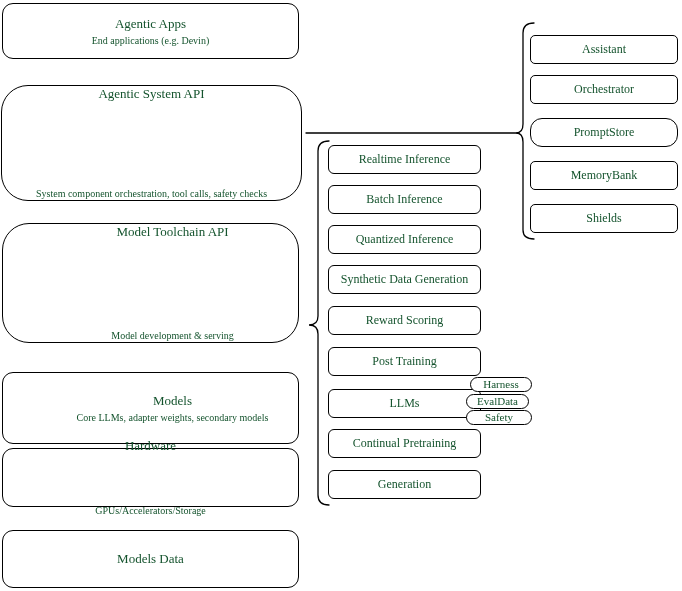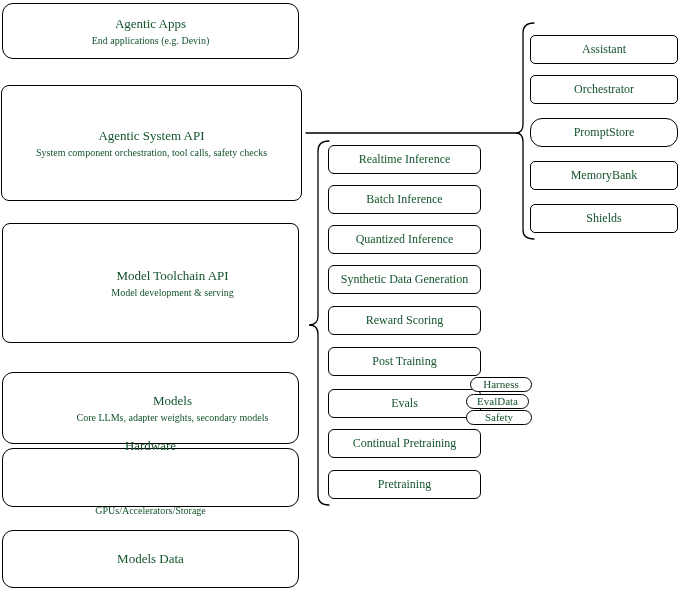--- a/index.html
+++ b/index.html
@@ -15,21 +15,21 @@
 
   .lbox{
     position:absolute;left:2px;width:297px;
     border:1.3px solid #000;background:#fff;
     display:flex;flex-direction:column;align-items:center;justify-content:center;
     text-align:center;box-sizing:border-box;
   }
   .lbox .title{font-size:13px;line-height:16px;white-space:nowrap;}
   .lbox .subtitle{font-size:10px;line-height:13px;margin-top:2px;white-space:nowrap;}
   .r10{border-radius:11px;}
-  .r27{border-radius:8px;}
+  .r27{border-radius:27px;justify-content:space-between;}
 
   .mbox{
     position:absolute;left:328px;width:153px;height:29px;
     border:1.3px solid #000;border-radius:6px;background:#fff;
     display:flex;align-items:center;justify-content:center;
     font-size:12px;white-space:nowrap;box-sizing:border-box;
   }
   .rbox{
     position:absolute;left:530px;width:148px;height:29px;
     border:1.3px solid #000;border-radius:5px;background:#fff;
@@ -86,23 +86,23 @@
   <div class="lbox r10" style="top:530px;height:58px;">
     <span class="title">Models Data</span>
   </div>
 
   <div class="mbox" style="top:145px;">Realtime Inference</div>
   <div class="mbox" style="top:185px;">Batch Inference</div>
   <div class="mbox" style="top:225px;">Quantized Inference</div>
   <div class="mbox" style="top:265px;">Synthetic Data Generation</div>
   <div class="mbox" style="top:306px;">Reward Scoring</div>
   <div class="mbox" style="top:347px;">Post Training</div>
-  <div class="mbox" style="top:389px;">Evals</div>
+  <div class="mbox" style="top:389px;">LLMs</div>
   <div class="mbox" style="top:429px;">Continual Pretraining</div>
-  <div class="mbox" style="top:470px;">Pretraining</div>
+  <div class="mbox" style="top:470px;">Generation</div>
 
   <div class="pill" style="left:470px;top:377px;width:62px;">Harness</div>
   <div class="pill" style="left:466px;top:394px;width:63px;">EvalData</div>
   <div class="pill" style="left:466px;top:410px;width:66px;">Safety</div>
 
   <div class="rbox" style="top:35px;">Assistant</div>
   <div class="rbox" style="top:75px;">Orchestrator</div>
   <div class="rbox" style="top:118px;border-radius:12px;">PromptStore</div>
   <div class="rbox" style="top:161px;">MemoryBank</div>
   <div class="rbox" style="top:204px;">Shields</div>

